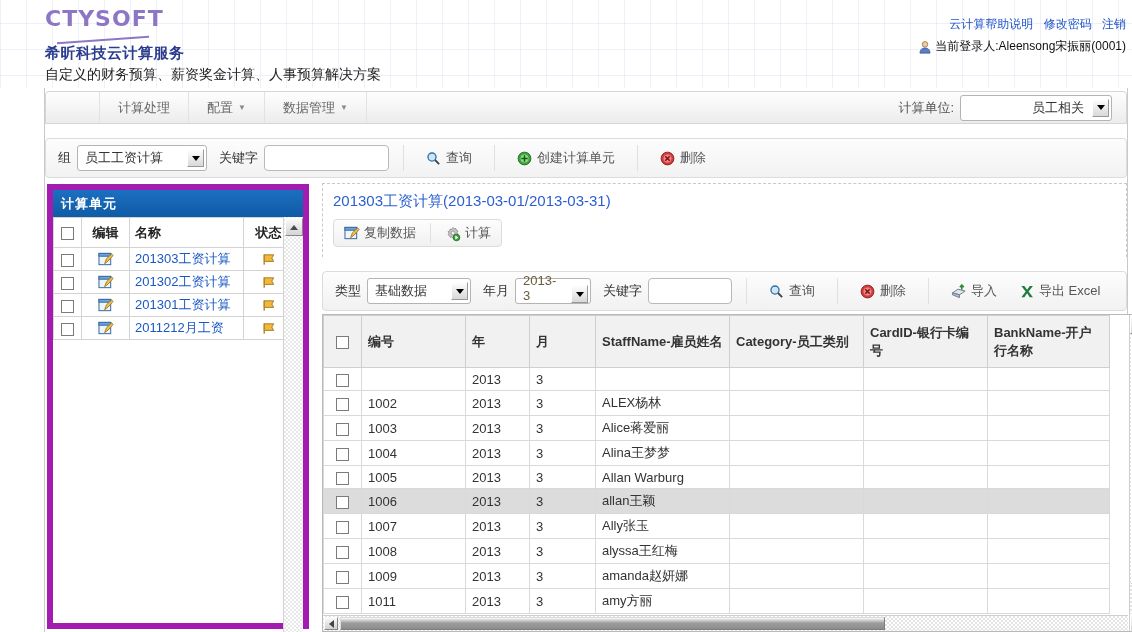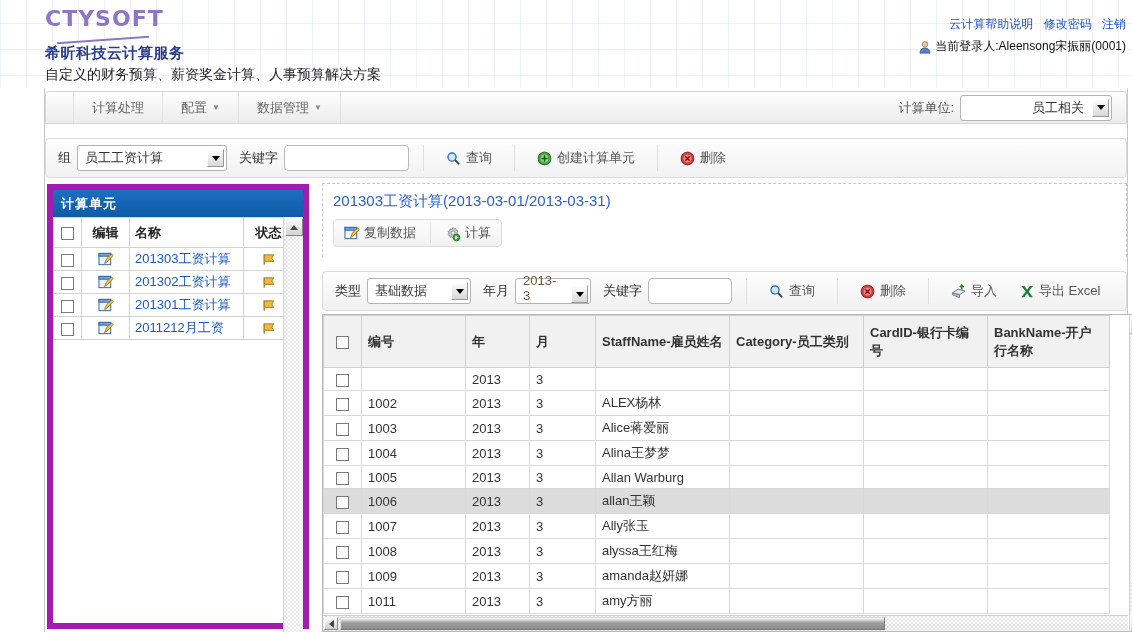--- a/index.html
+++ b/index.html
@@ -67,21 +67,21 @@
     display: flex; align-items: center;
   }
   .user-icon { width: 14px; height: 14px; margin-right: 3px; display:inline-block; }
 
   
   .menubar {
     position: absolute; left: 45px; top: 91px; width: 1082px; height: 33px;
     background: linear-gradient(to bottom, #fefefe 0%, #f4f4f4 55%, #ececec 100%);
     border: 1px solid #d6d6d6;
     border-radius: 4px 4px 0 0;
-    display: flex; align-items: stretch;
+    display: flex; align-items: stretch; padding-left: 26px;
   }
   .menu-spacer { width: 28px; border-right: 1px solid #e2e2e2; }
   .menu-item {
     display: flex; align-items: center; padding: 0 18px;
     border-right: 1px solid #e2e2e2;
     font-size: 13px; color: #666; cursor: pointer;
     white-space: nowrap;
   }
   .caret { margin-left: 5px; font-size: 8px; color: #888; }
   .menu-right {
@@ -348,21 +348,21 @@
       <span class="lbl">计算单位:</span>
       <div class="winselect" style="width:152px;height:26px;justify-content:flex-end;">
         <span>员工相关</span>
         <span class="arrowbtn"></span>
       </div>
     </div>
   </div>
 
   <div class="toolbar">
     <span class="tb-label">组</span>
-    <div class="winselect" style="width:150px;height:26px;gap:16px;">
+    <div class="winselect" style="width:130px;height:26px;gap:16px;">
       <span>员工工资计算</span>
       <span class="arrowbtn"></span>
     </div>
 
     <span class="tb-label" style="margin-left:12px;">关键字</span>
     <input class="tb-input" style="width: 125px;" type="text" value="">
 
     <div class="tb-sep"></div>
 
     <div class="tb-btn">

